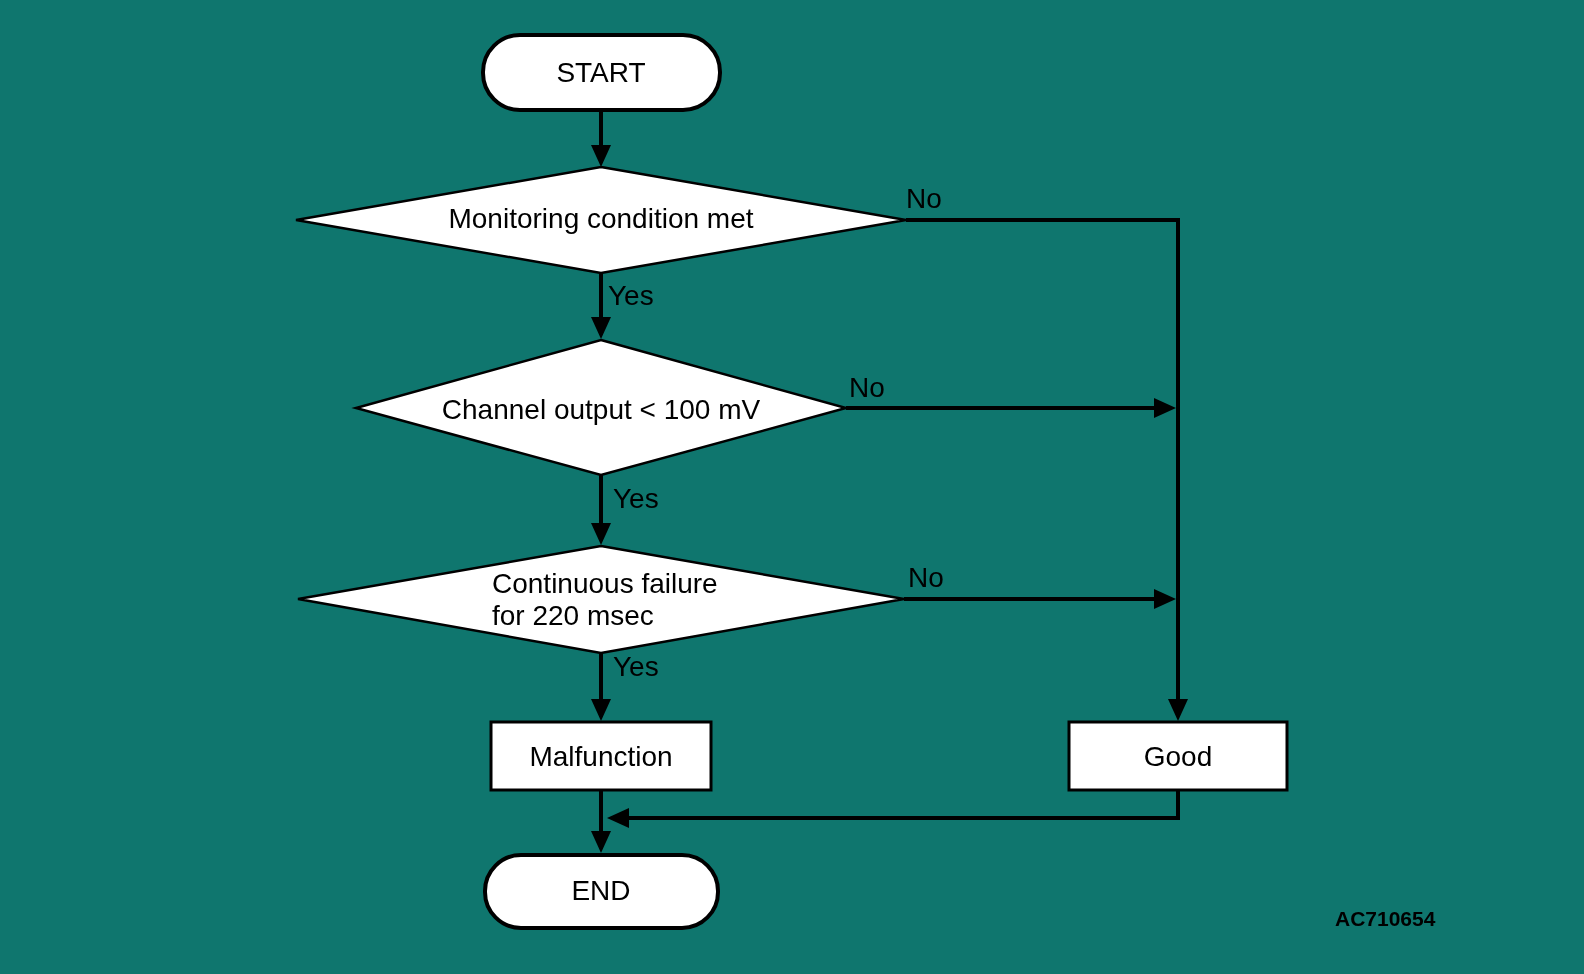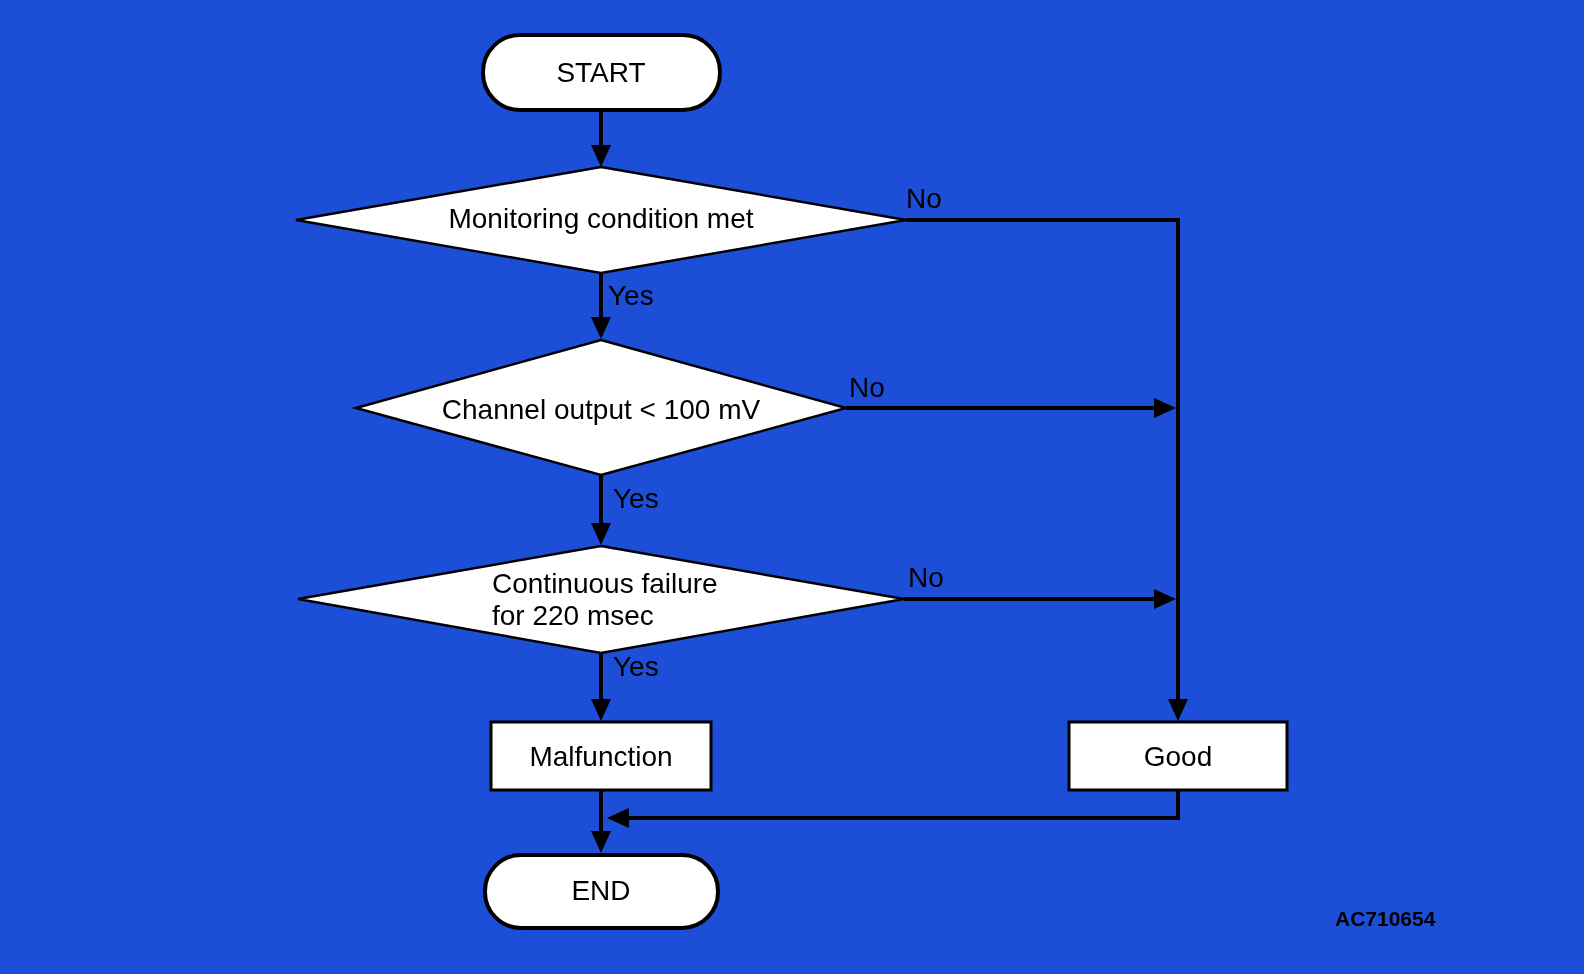--- a/index.html
+++ b/index.html
@@ -1,20 +1,20 @@
 <!DOCTYPE html>
 <html><head>
 <meta charset="utf-8">
 <style>
   html, body { margin: 0; padding: 0; background: #ffffff; }
   .canvas {
     position: relative;
     width: 1584px;
     height: 974px;
-    background: #1d4ed8;
+    background: #0f766e;
     overflow: hidden;
     text-align: center;
   }
   svg { display: block; }
   .shape { fill: #ffffff; stroke: #000000; }
   .terminator { stroke-width: 4; }
   .decision { stroke-width: 2.5; }
   .process { stroke-width: 3; }
   .edge { stroke: #000000; stroke-width: 4; fill: none; }
   .head { fill: #000000; stroke: none; }

